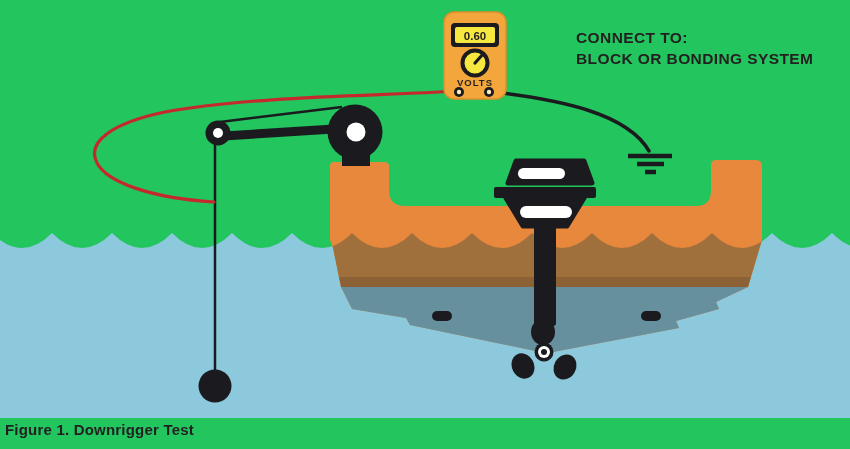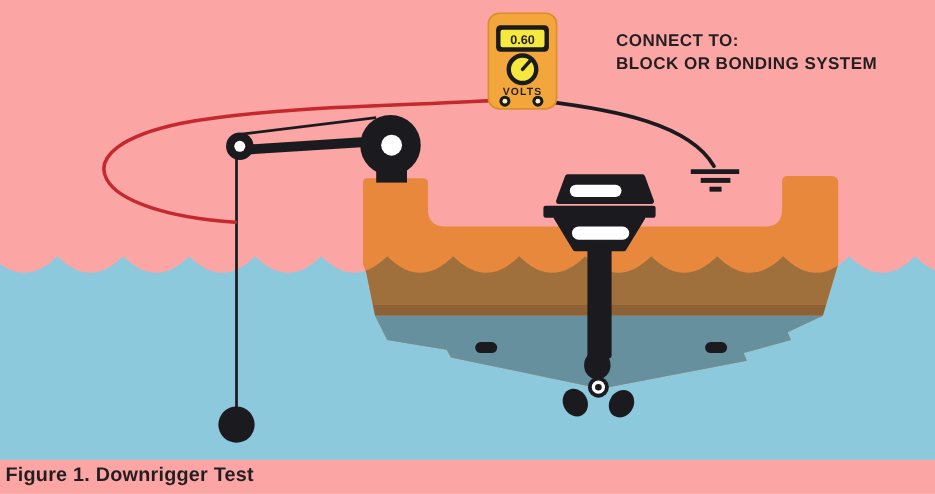--- a/index.html
+++ b/index.html
@@ -1,21 +1,21 @@
 <!DOCTYPE html>
 <html><head>
 <meta charset="utf-8">
 <style>
   html,body{margin:0;padding:0;background:#ffffff;}
-  .stage{position:relative;width:850px;height:449px;background:#fca5a5;overflow:hidden;
+  .stage{position:relative;width:850px;height:449px;background:#22c55e;overflow:hidden;
          font-family:"Liberation Sans",sans-serif;}
   .stage svg{position:absolute;left:0;top:0;}
-  .annotation{position:absolute;left:560px;top:27px;font-weight:700;font-size:15.5px;
+  .annotation{position:absolute;left:576px;top:27px;font-weight:700;font-size:15.5px;
               line-height:21px;letter-spacing:0.4px;color:#231F20;white-space:nowrap;}
-  .caption{position:absolute;left:5px;top:421px;font-weight:700;font-size:18px;
+  .caption{position:absolute;left:5px;top:421px;font-weight:700;font-size:15px;
            letter-spacing:0.2px;color:#231F20;}
   svg text{font-family:"Liberation Sans",sans-serif;font-weight:700;fill:#231F20;}
   .meter-reading{font-size:11.5px;}
   .meter-unit{font-size:9.5px;letter-spacing:1px;}
 </style>
 </head>
 <body>
 
 <div class="stage">
   <svg width="850" height="449" viewBox="0 0 850 449">

